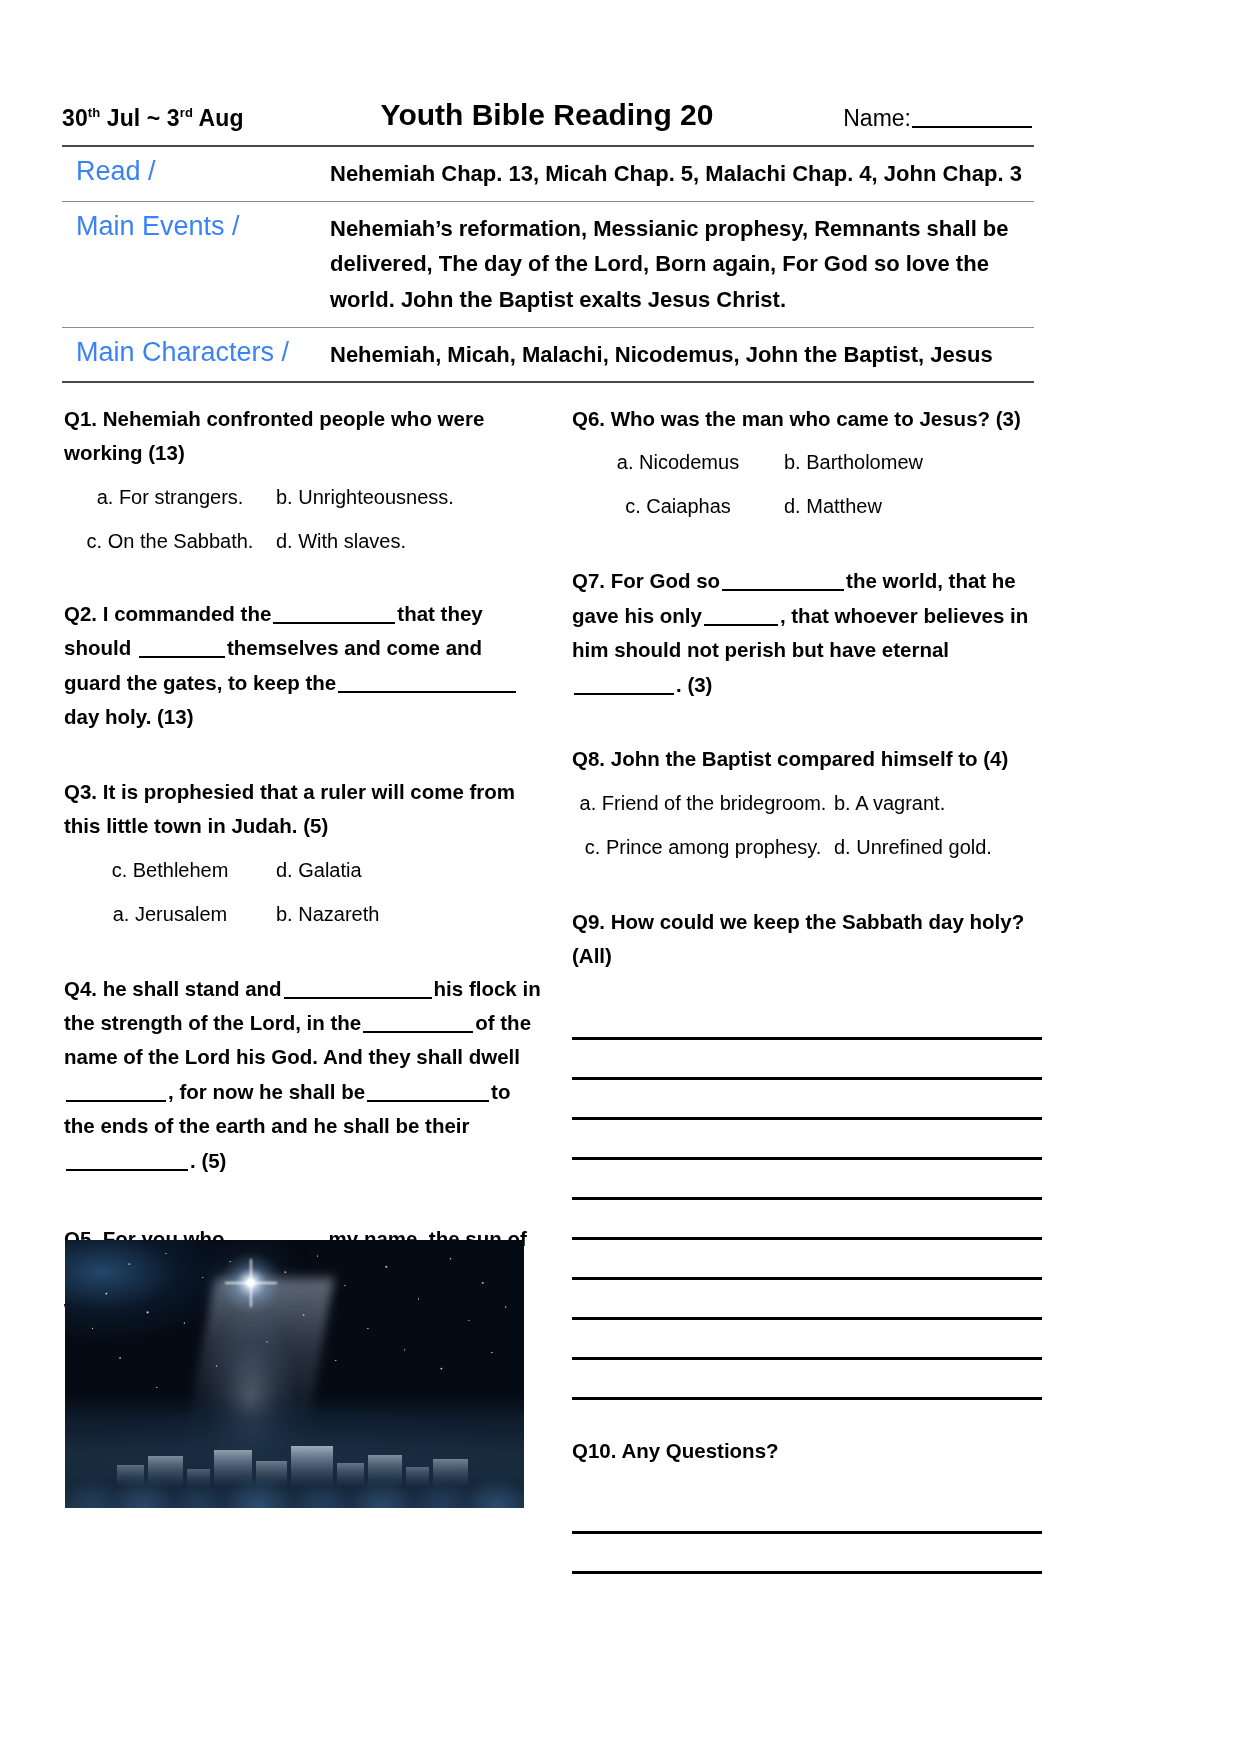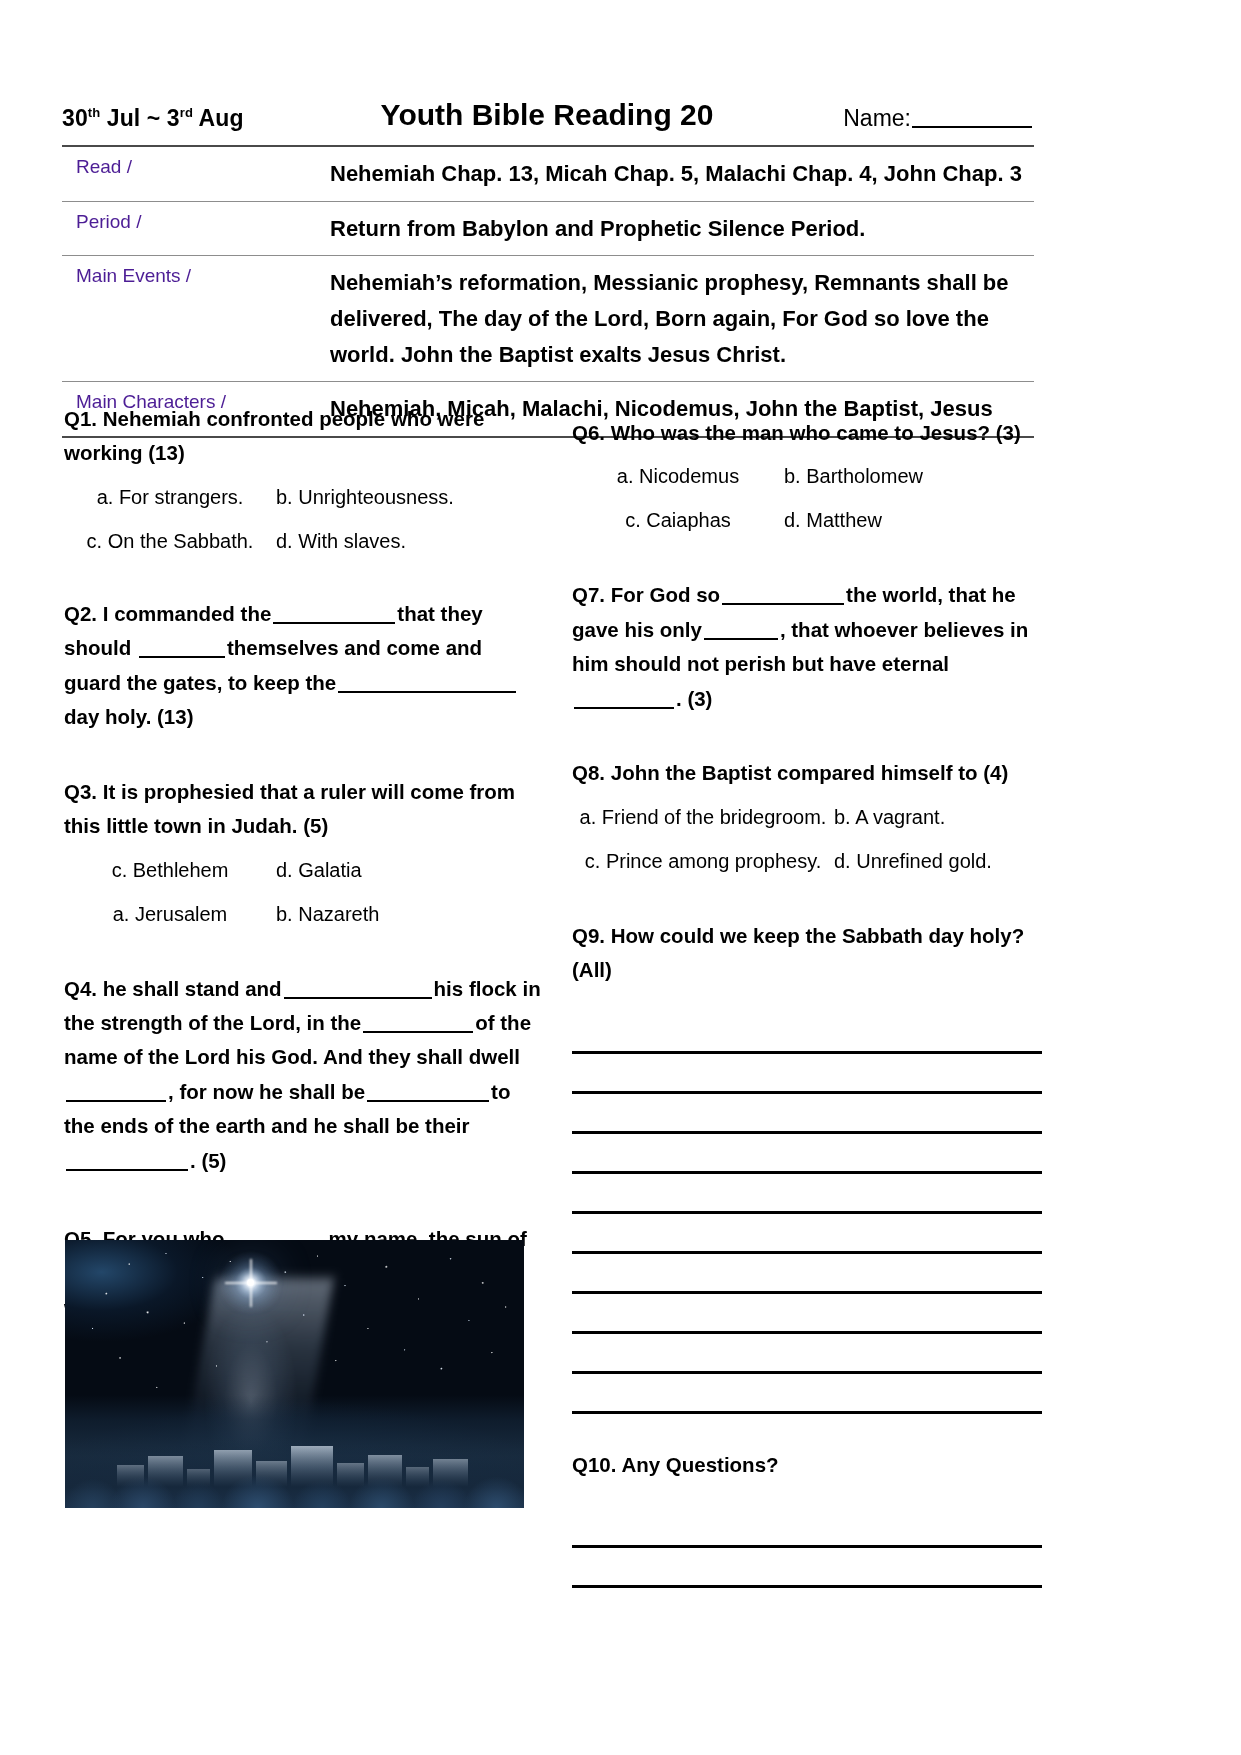--- a/index.html
+++ b/index.html
@@ -37,35 +37,35 @@
   
   .info-table {
     position: absolute; left: 62px; top: 145px; width: 972px;
     border-collapse: collapse;
   }
   .info-table td { vertical-align: top; padding: 0; }
   .rule { border-top: 1.5px solid #8d8d8d; }
   .rule-strong { border-top: 2px solid #4a4a4a; }
   .lbl {
     width: 268px;
-    color: #4c1d95;
-    font-size: 19px;
+    color: #3b82f6;
+    font-size: 27px;
     font-weight: 500;
     padding: 9px 0 9px 14px !important;
     white-space: nowrap;
   }
   .val {
     font-size: 22px; font-weight: bold;
     padding: 9px 0 9px 0 !important;
     line-height: 1.62;
   }
 
   
   .col-left  { position: absolute; left: 64px;  top: 402px; width: 478px; }
-  .col-right { position: absolute; left: 572px; top: 416px; width: 470px; }
+  .col-right { position: absolute; left: 572px; top: 402px; width: 470px; }
 
   .qblock { margin-bottom: 26px; }
   .qtext {
     font-size: 20.5px; font-weight: bold; line-height: 1.68;
     margin: 0 0 10px 0;
   }
   .opts { margin: 0; }
   .opt-row { display: flex; font-size: 20px; line-height: 1.6; margin-bottom: 12px; }
   .opt-a { width: 212px; flex: 0 0 212px; text-align: center; }
   .opt-b { flex: 1 1 auto; }
@@ -187,24 +187,20 @@
     <div class="hdr-name"><span>Name:</span><span class="nm-blank"></span></div>
   </div>
 
   <table class="info-table">
     <tbody>
         <tr>
       <td class="lbl rule-strong">Read /</td>
       <td class="val rule-strong">Nehemiah Chap. 13, Micah Chap. 5, Malachi Chap. 4, John Chap. 3</td>
     </tr>
     <tr>
-      <td class="lbl rule">Period /</td>
-      <td class="val rule">Return from Babylon and Prophetic Silence Period.</td>
-    </tr>
-    <tr>
       <td class="lbl rule">Main Events /</td>
       <td class="val rule">Nehemiah’s reformation, Messianic prophesy, Remnants shall be delivered, The day of the Lord, Born again, For God so love the world. John the Baptist exalts Jesus Christ.</td>
     </tr>
     <tr>
       <td class="lbl rule">Main Characters /</td>
       <td class="val rule">Nehemiah, Micah, Malachi, Nicodemus, John the Baptist, Jesus</td>
     </tr>
     <tr>
       <td class="rule-strong" style="height:0"></td>
       <td class="rule-strong" style="height:0"></td>

